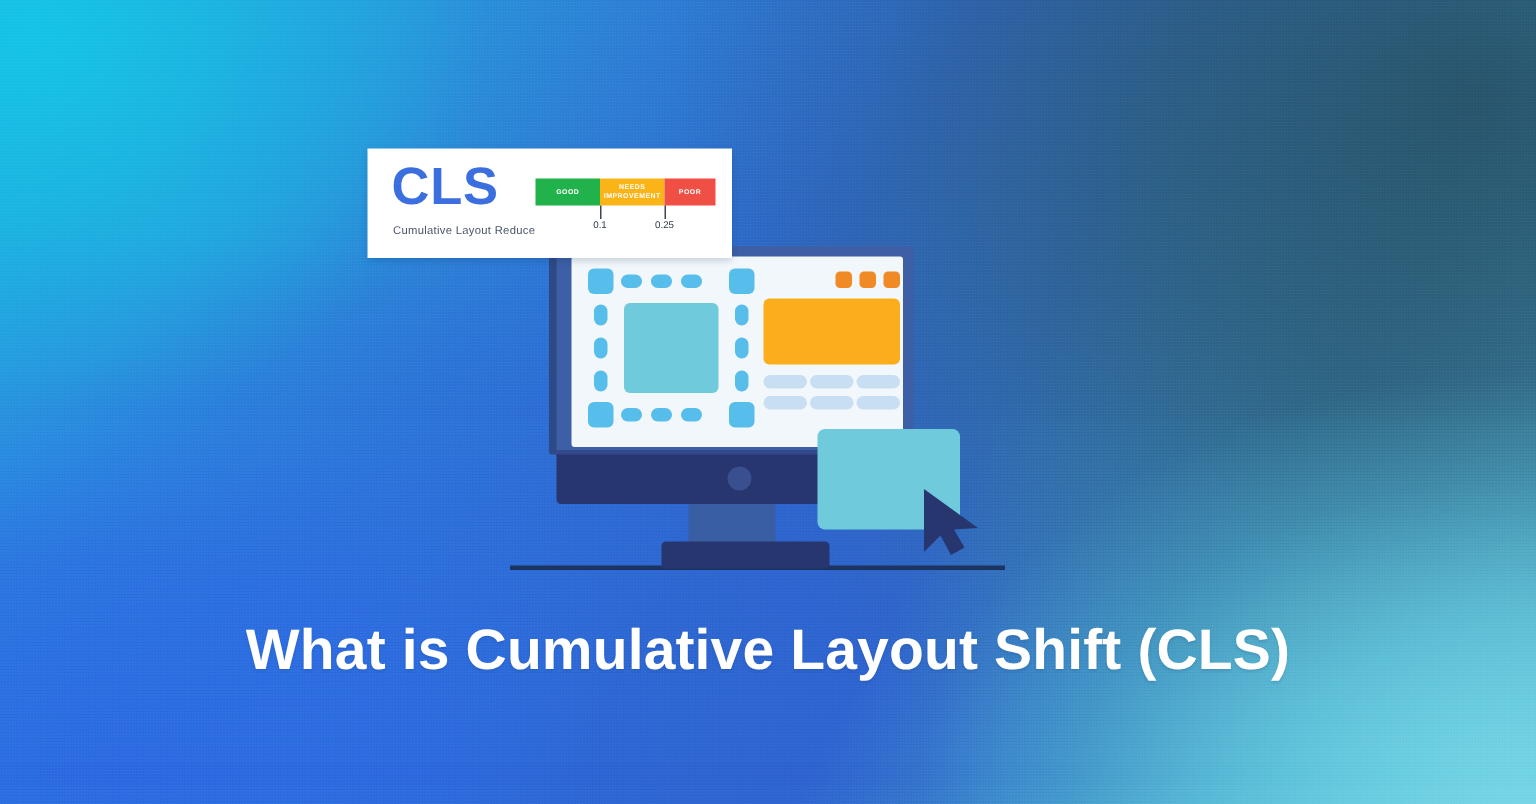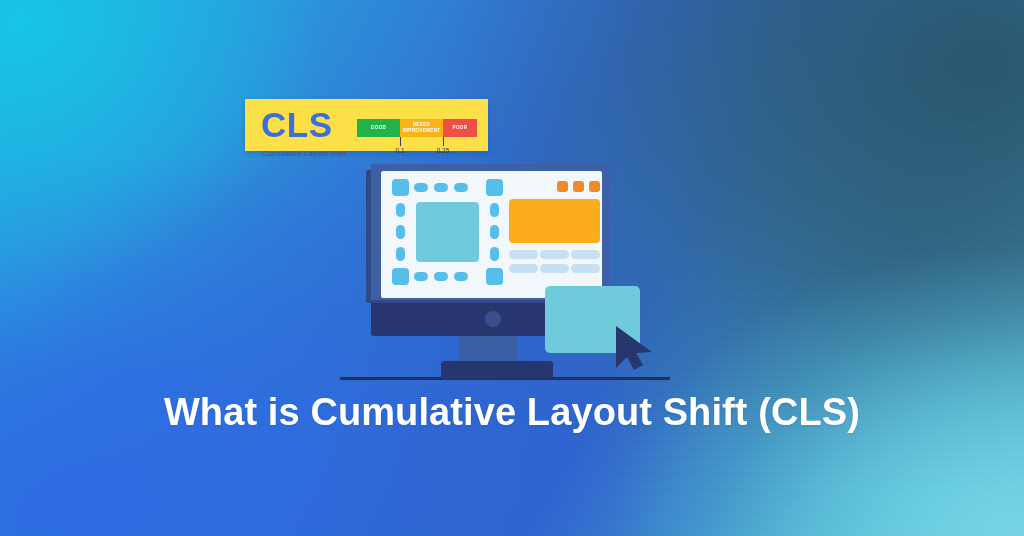--- a/index.html
+++ b/index.html
@@ -270,22 +270,22 @@
     width: 46px;
     height: 48px;
   }
 
   
   .cls-card {
     position: absolute;
     left: 245px;
     top: 99px;
     width: 243px;
-    height: 52px;
-    background: #fde047;
+    height: 73px;
+    background: #ffffff;
     box-shadow: 0 2px 5px rgba(10,40,80,0.22);
   }
   .cls-title {
     position: absolute;
     left: 16px;
     top: 8px;
     font-size: 35px;
     font-weight: bold;
     letter-spacing: 0.5px;
     color: #3b6fe0;
@@ -348,21 +348,21 @@
     top: 388px;
     width: 1024px;
     text-align: center;
     color: #ffffff;
     font-size: 38px;
     font-weight: bold;
     line-height: 1.30;
     letter-spacing: 0.1px;
     text-shadow: 0 1px 2px rgba(20,60,120,0.18);
   }
-  .headline .line { display: block; }
+  .headline .line { display: block; margin-top: 22px; }
 </style>
 </head>
 <body>
 
 <div id="banner">
 
   <div class="bg-layer bg-base"></div>
   <div class="bg-layer bg-blob-mid"></div>
   <div class="bg-layer bg-blob-dark-mr"></div>
   <div class="bg-layer bg-blob-dark-tr"></div>
@@ -427,21 +427,21 @@
 
     <div class="float-card"></div>
     <svg class="cursor" viewBox="0 0 46 48">
       <path d="M4 2 L4 44 L15 33 L22 46 L31 41 L24 29 L40 28 Z" fill="#27366e"></path>
     </svg>
 
   </div>
 
   <div class="cls-card">
     <div class="cls-title">CLS</div>
-    <div class="cls-sub">Cumulative Layout Shift</div>
+    <div class="cls-sub">Cumulative Layout Reduce</div>
 
     <div class="gauge">
       <div class="gauge-seg seg-good">GOOD</div>
       <div class="gauge-seg seg-ni">NEEDS<br>IMPROVEMENT</div>
       <div class="gauge-seg seg-poor">POOR</div>
     </div>
 
     <div class="tick tick-1"></div>
     <div class="tick tick-2"></div>
     <div class="tick-label tl-1">0.1</div>

